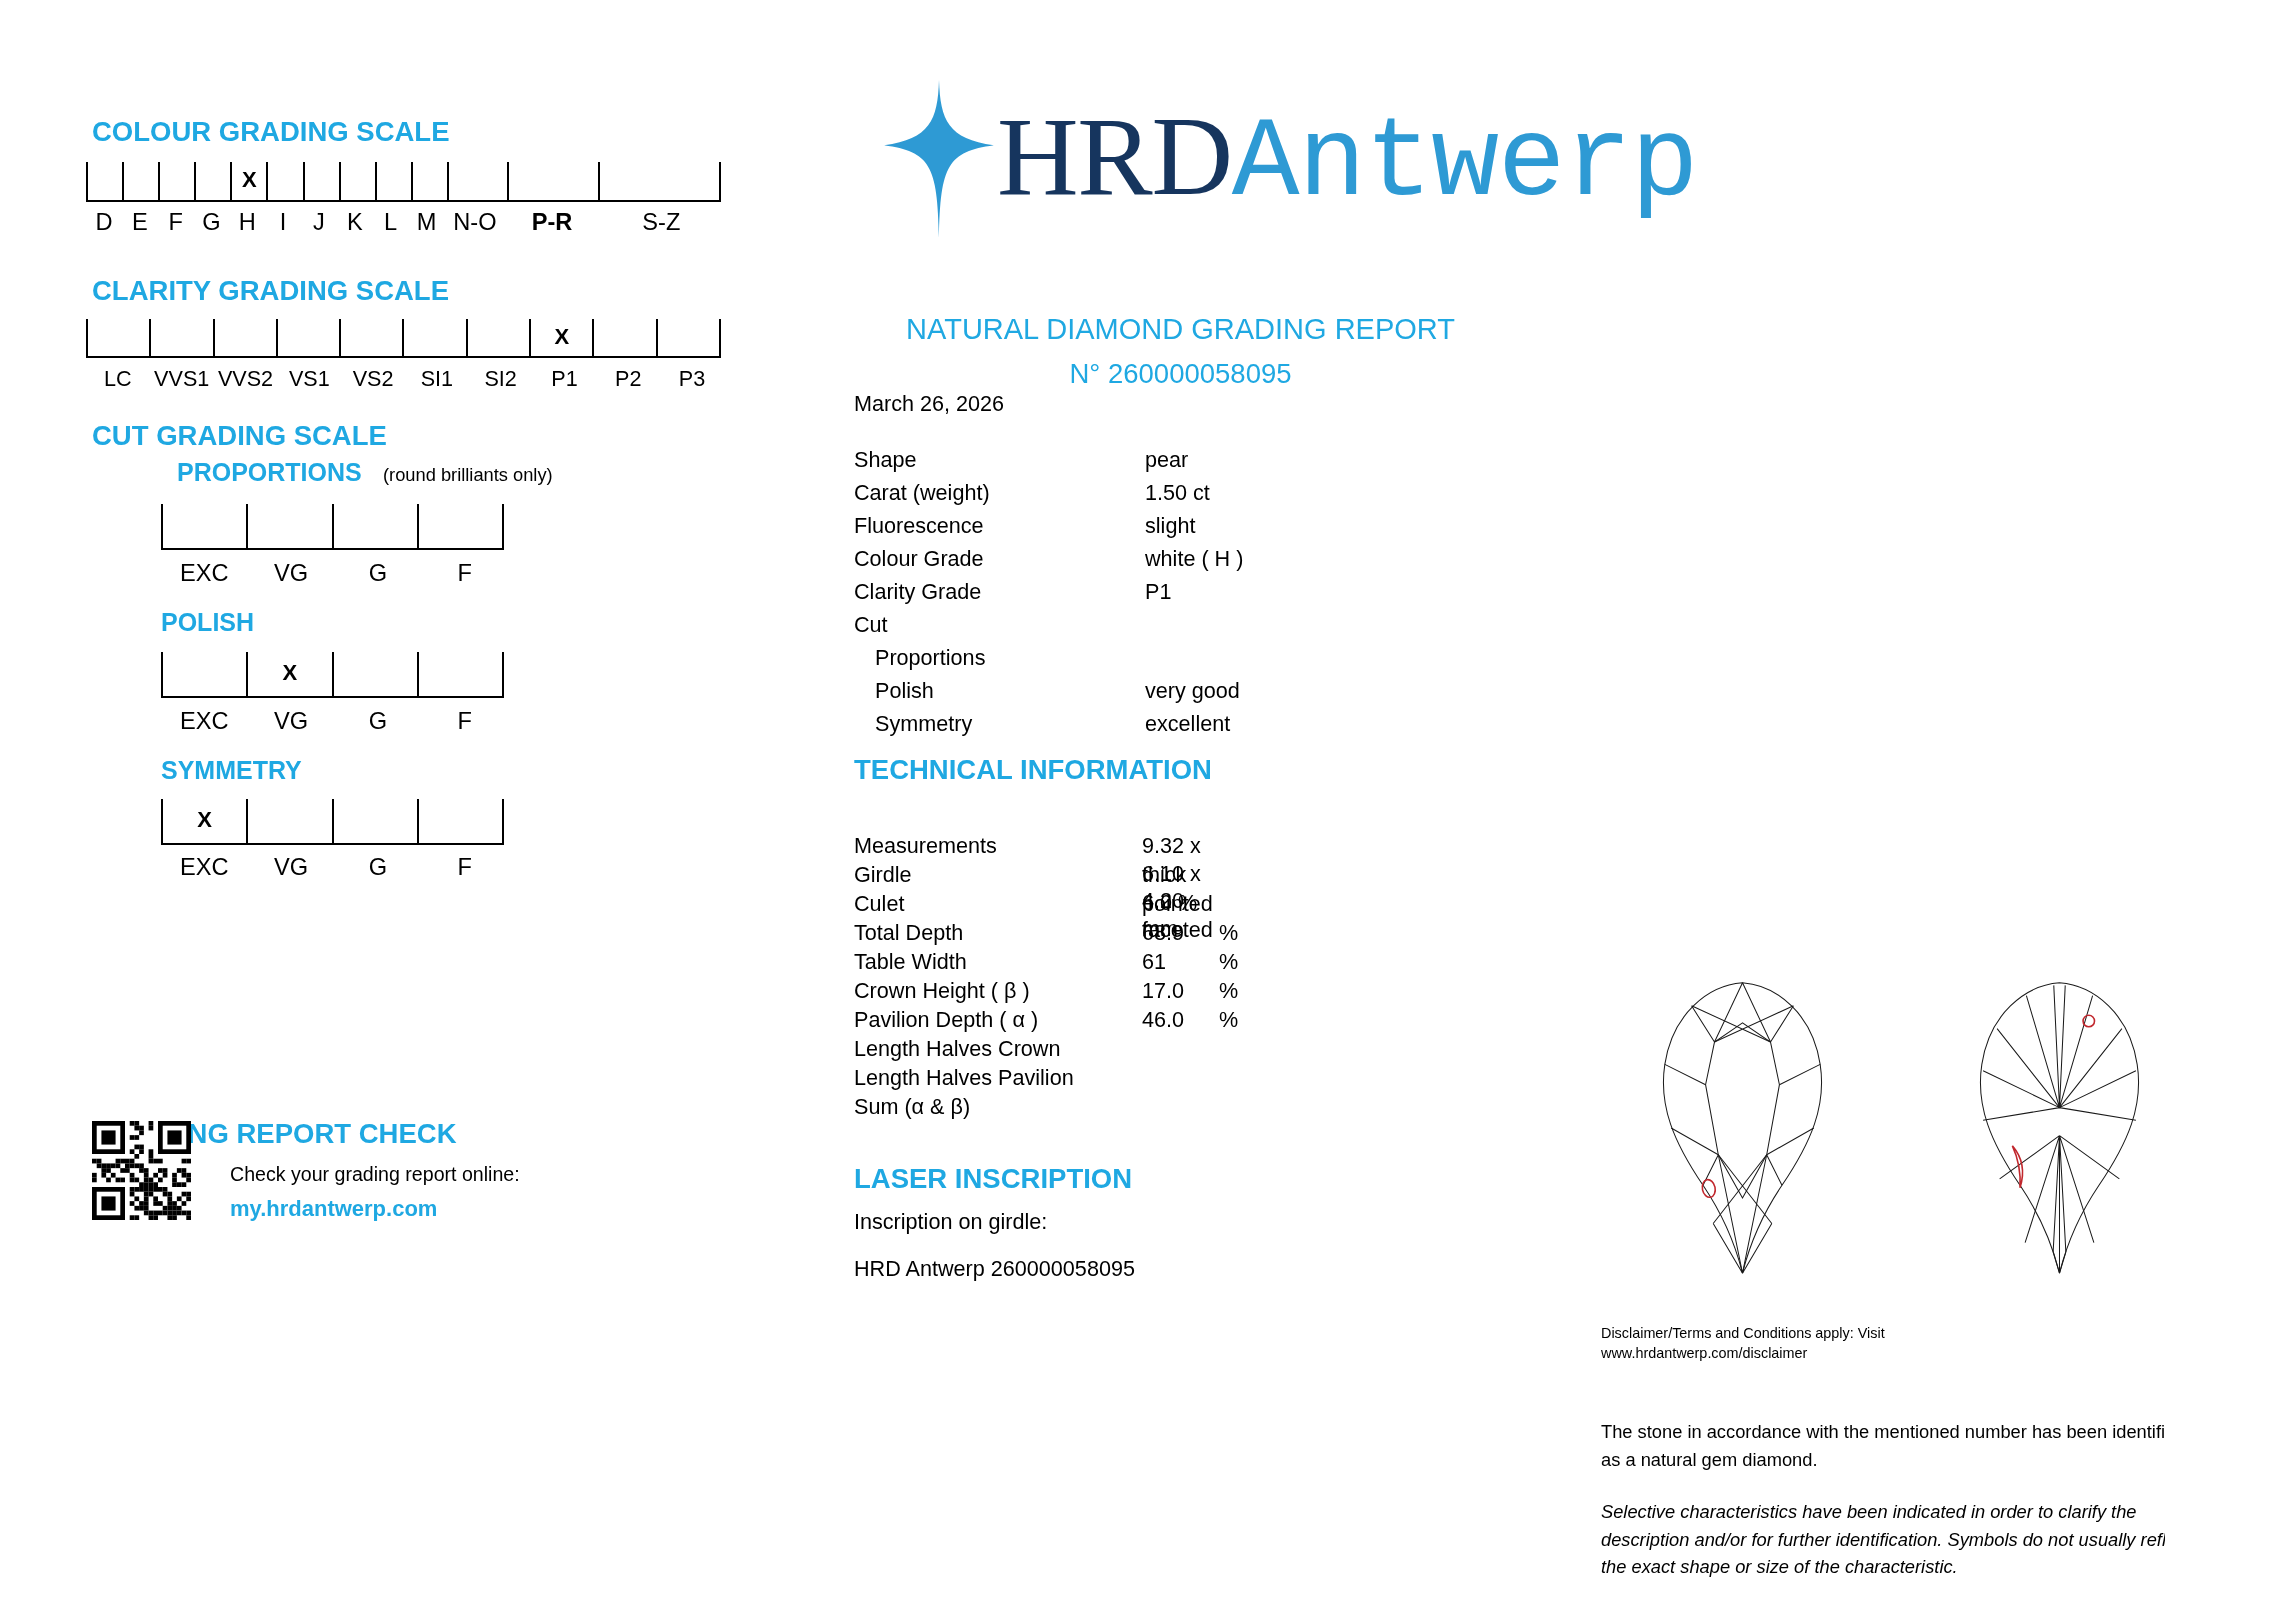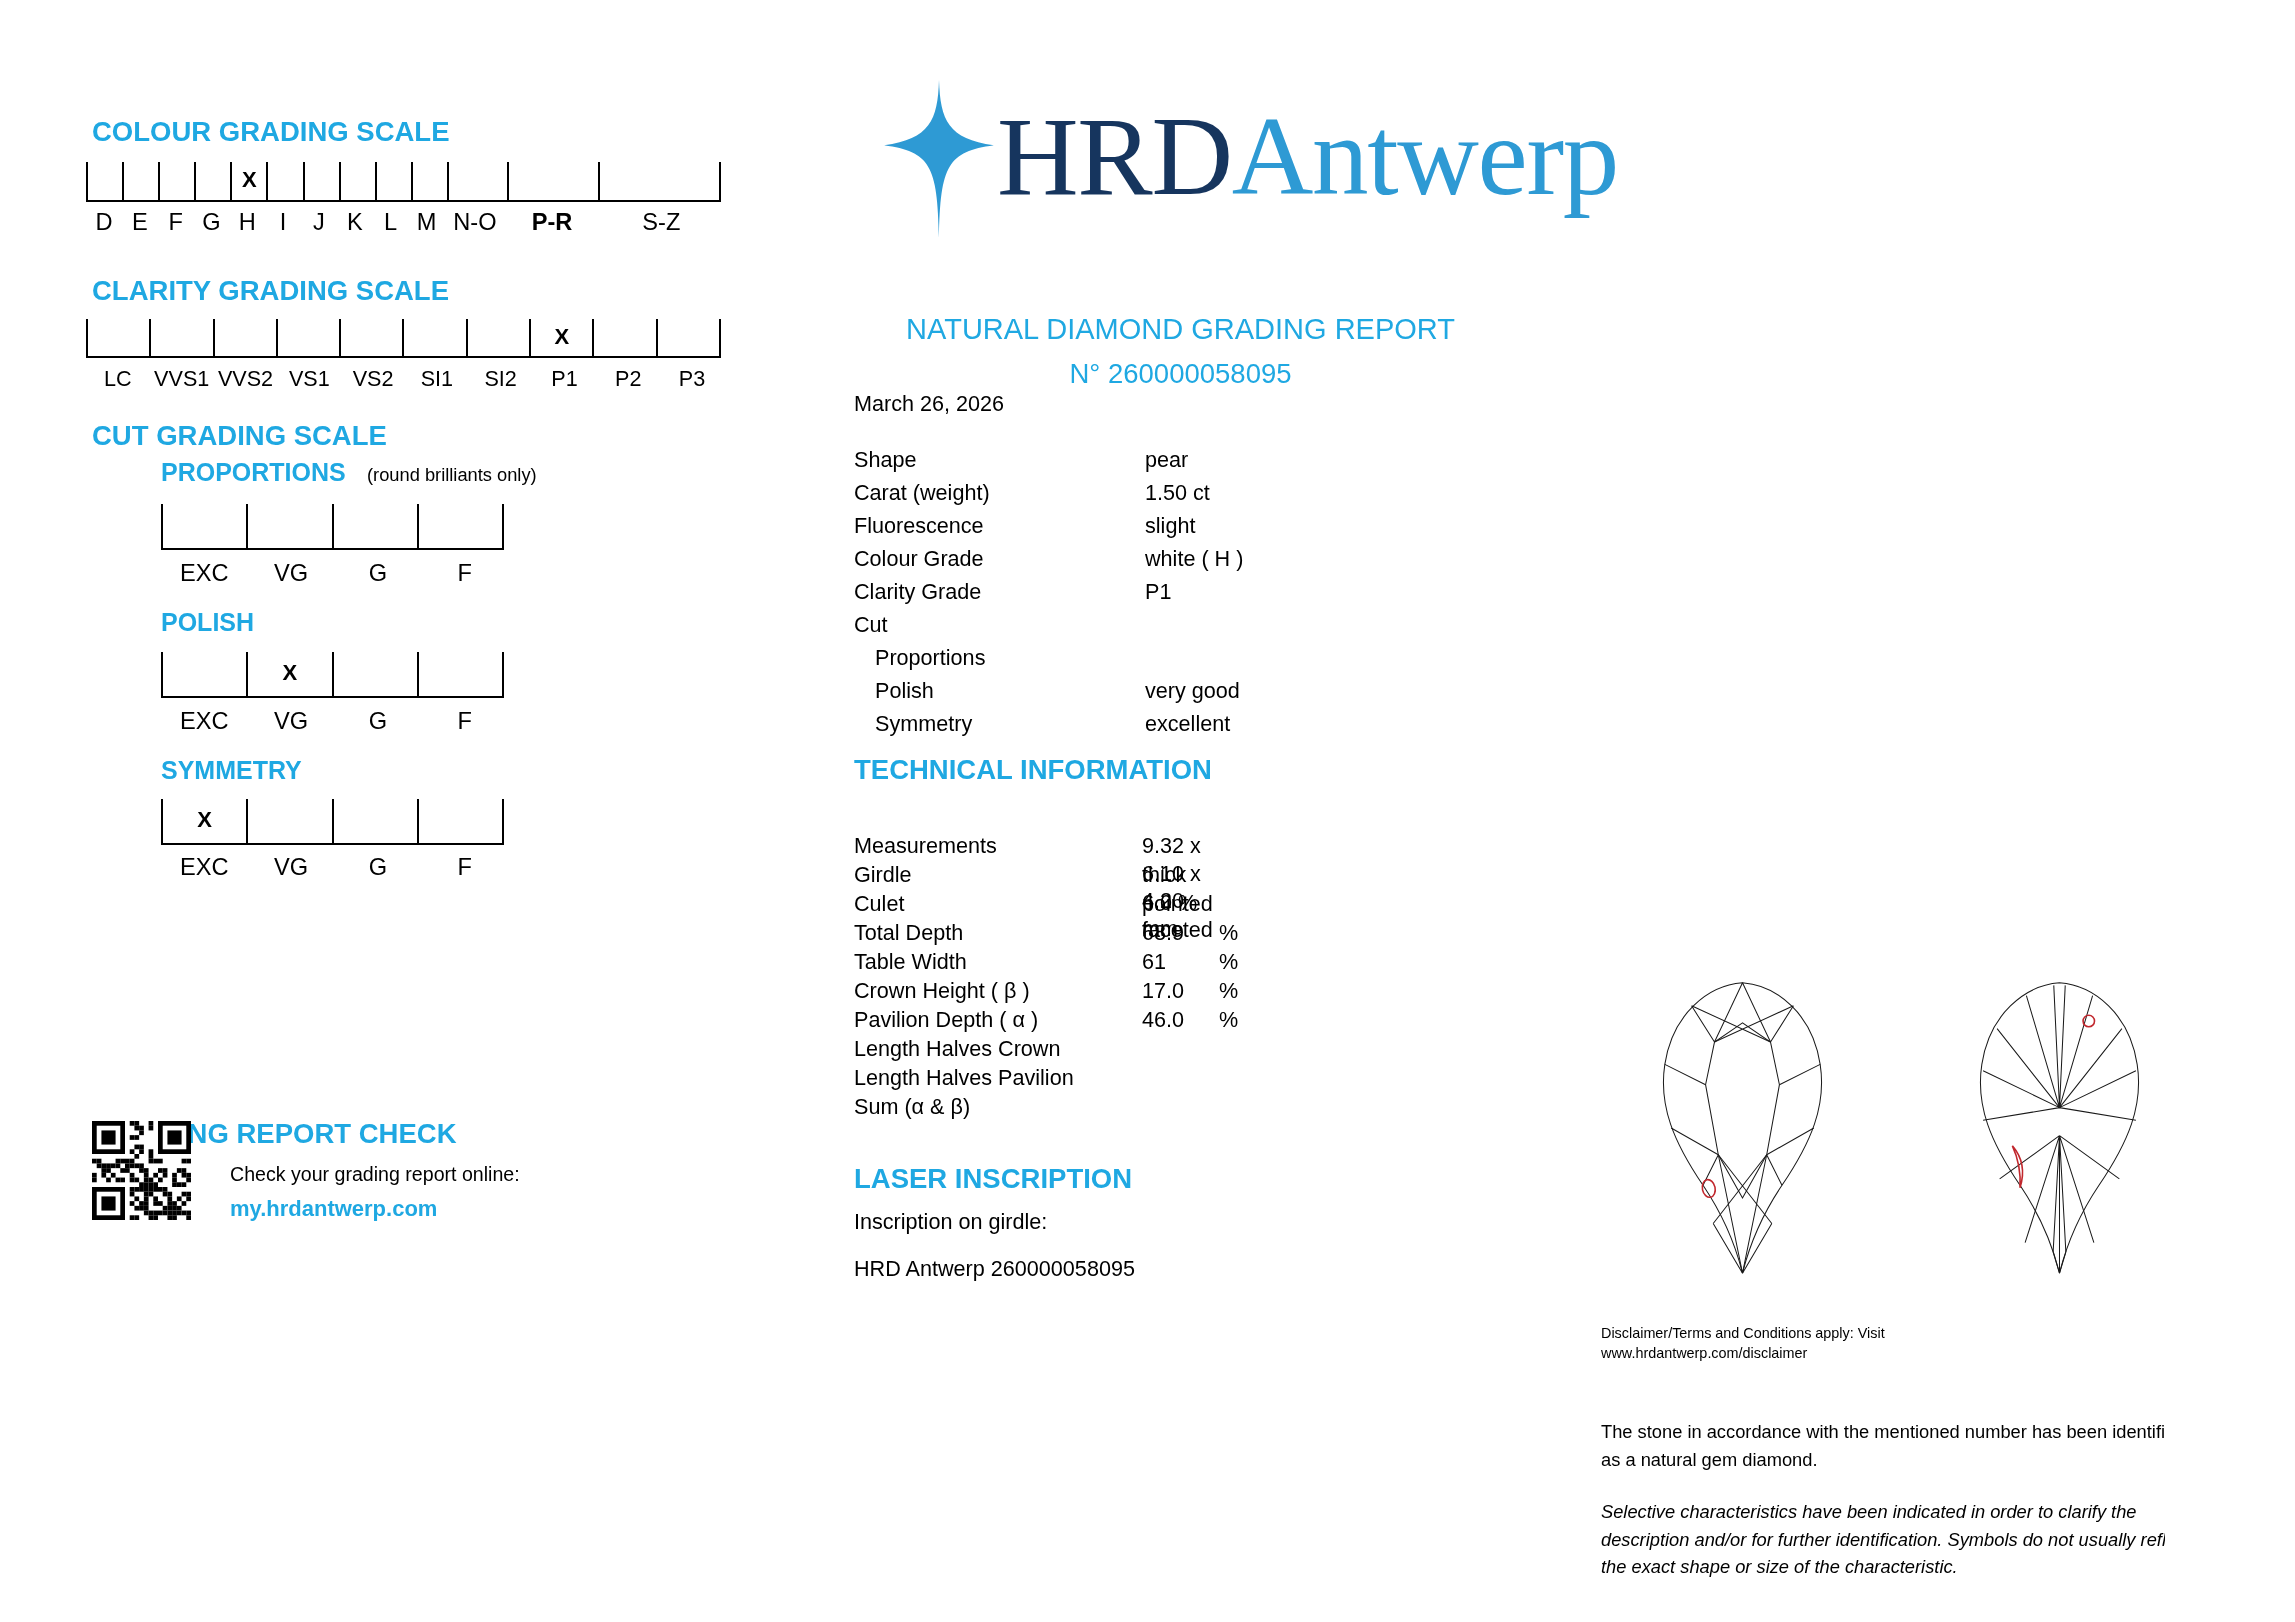--- a/index.html
+++ b/index.html
@@ -27,21 +27,21 @@
   .slabel.indent{padding-left:21px;width:270px;}
   .svalue{flex:1;}
   .trow{height:29px;display:flex;align-items:flex-start;font-size:21.6px;line-height:27.5px;}
   .tlabel{width:288px;flex:none;}
   .tvalue{width:77px;flex:none;}
   .tunit{flex:none;}
   
   .logo-text{font-family:"Liberation Serif","DejaVu Serif",serif;font-size:113px;line-height:131px;
              letter-spacing:-1.3px;white-space:nowrap;}
   .logo-hrd{color:var(--navy);}
-  .logo-ant{color:var(--logoblue);}
+  .logo-ant{color:var(--logoblue);font-family:Liberation Mono, monospace;}
   .report-title{font-size:29px;color:var(--accent);text-align:center;white-space:nowrap;}
   .report-no{font-size:27.5px;color:var(--accent);text-align:center;white-space:nowrap;}
   .body-text{font-size:21.6px;}
   .small-note{font-size:18.3px;line-height:27.5px;}
   .tiny-text{font-size:14.4px;line-height:20px;}
   .url-link{font-size:22px;font-weight:bold;color:var(--accent);white-space:nowrap;cursor:pointer;}
   svg{display:block;}
 </style>
 </head>
 <body>
@@ -105,21 +105,21 @@
       <div class="lab lab33" style="flex-grow: 1; flex-basis: 0px;">VS2</div>
       <div class="lab lab33" style="flex-grow: 1; flex-basis: 0px;">SI1</div>
       <div class="lab lab33" style="flex-grow: 1; flex-basis: 0px;">SI2</div>
       <div class="lab lab33" style="flex-grow: 1; flex-basis: 0px;">P1</div>
       <div class="lab lab33" style="flex-grow: 1; flex-basis: 0px;">P2</div>
       <div class="lab lab33" style="flex-grow: 1; flex-basis: 0px;">P3</div>
     </div>
 
   <div class="abs sec-title" style="left:92px;top:420px;">CUT GRADING SCALE</div>
 
-  <div class="abs" style="left:161px;top:458px;white-space:nowrap;">
+  <div class="abs" style="left:177px;top:458px;white-space:nowrap;">
     <span class="sub-title">PROPORTIONS</span>
     <span class="sub-note">(round brilliants only)</span>
   </div>
   <div class="ruler" style="left:161px;top:504px;width:343px;height:44px;">
       <div class="cell" style="flex-grow: 1; flex-basis: 0px;"></div>
       <div class="cell" style="flex-grow: 1; flex-basis: 0px;"></div>
       <div class="cell" style="flex-grow: 1; flex-basis: 0px;"></div>
       <div class="cell" style="flex-grow: 1; flex-basis: 0px;"></div>
     </div>
   <div class="ruler-labels" style="left:161px;top:560px;width:347px;">

